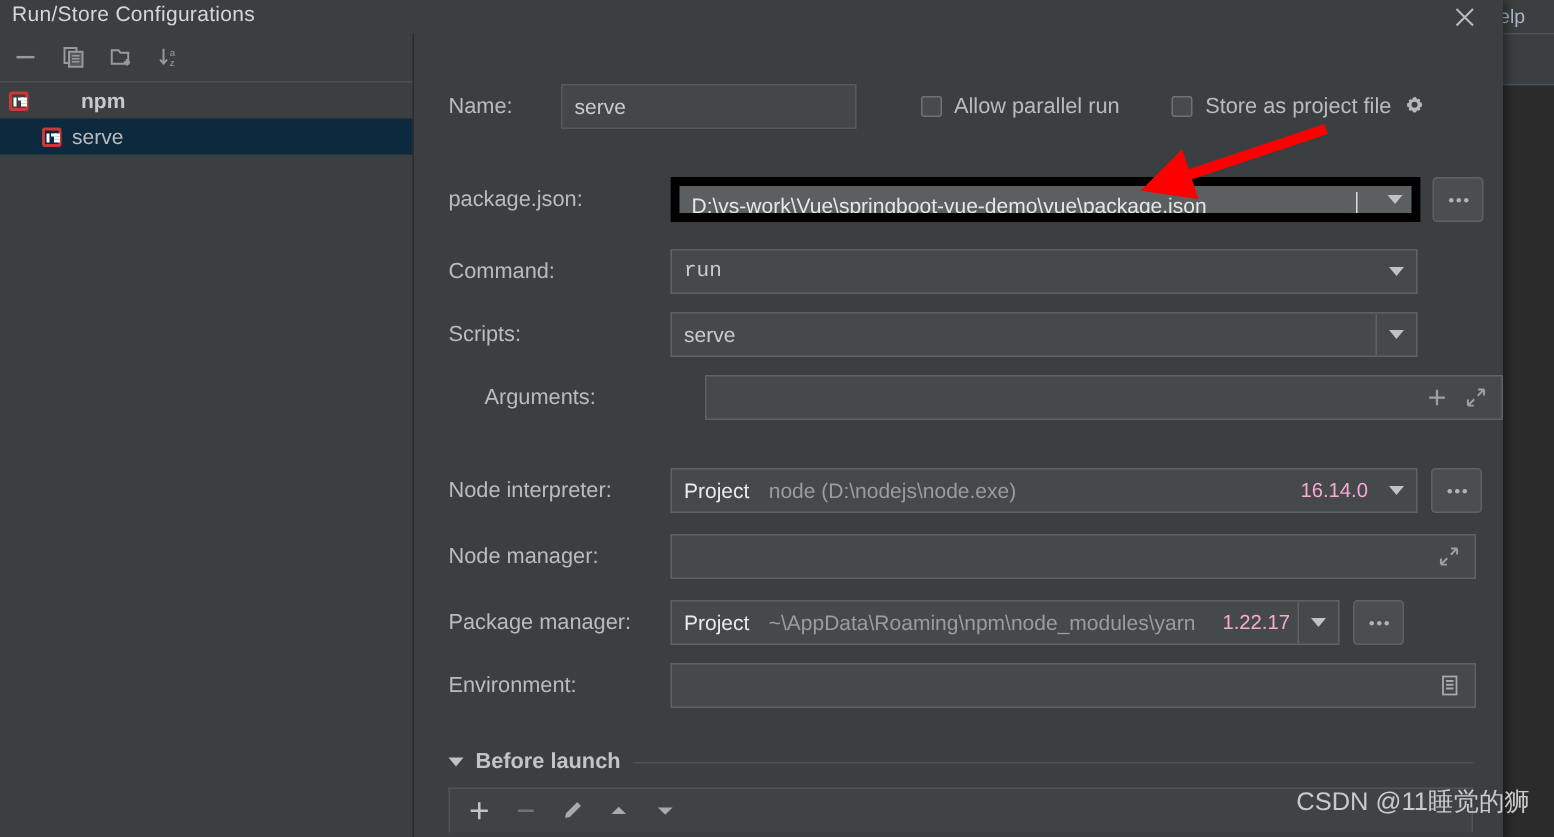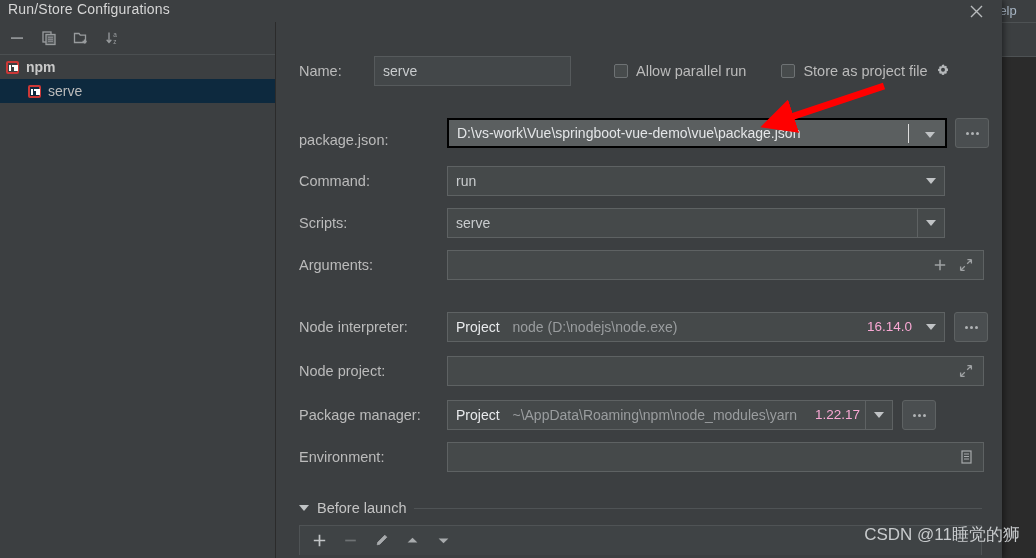--- a/index.html
+++ b/index.html
@@ -112,21 +112,21 @@
     height: 24px;
     display: flex;
     align-items: center;
     gap: 7px;
     padding-left: 6px;
     cursor: pointer;
     white-space: nowrap;
   }
   .tree-row.child { padding-left: 28px; }
   .tree-row.selected { background: #0d293e; }
-  .tree-row.group .tree-label { font-weight: bold; color: #c9c9c9; }
+  .tree-row.group .tree-label { font-weight: bold; color: #c9c9c9; margin-left: 28px; }
   .tree-label { color: #bbbbbb; }
 
   .npm-icon {
     width: 13px; height: 13px;
     border: 2px solid #cb3837;
     border-radius: 2px;
     box-sizing: border-box;
     position: relative;
     flex: 0 0 auto;
   }
@@ -174,21 +174,21 @@
     font-size: 14px;
     height: 30px;
     line-height: 28px;
     padding: 0 8px;
     position: relative;
     white-space: nowrap;
     overflow: hidden;
   }
   .field.flat { background: #434749; border-color: #565a5c; }
   .field.focused {
-    border: 2px solid #000000;
+    border: 6px solid #000000;
     background: #5b5f60;
     color: #e4e6e8;
     line-height: 26px;
   }
   .field.focused::after {
     content: "";
     position: absolute;
     right: 36px; top: 4px;
     width: 1px; height: 19px;
     background: #dddddd;
@@ -284,20 +284,21 @@
   }
   .bl-header {
     display: flex;
     align-items: center;
     gap: 8px;
   }
   .bl-title {
     font-size: 14.5px;
     color: #c4c4c4;
     white-space: nowrap;
+    font-weight: bold;
   }
   .bl-rule {
     flex: 1;
     height: 1px;
     background: #4f5355;
   }
   .tri-right-down {
     width: 0; height: 0;
     border-left: 5px solid transparent;
     border-right: 5px solid transparent;
@@ -416,55 +417,55 @@
         <span class="chk-label">Store as project file</span>
       </div>
       <span class="gear">
         <svg width="16" height="16" viewBox="0 0 16 16">
           <path d="M8 1.6l1.1.25.5 1.3 1.35-.35.9.9-.35 1.35 1.3.5L13.05 7l-.25 1.1-1.3.5.35 1.35-.9.9-1.35-.35-.5 1.3L8 12.05l-1.1-.25-.5-1.3-1.35.35-.9-.9.35-1.35-1.3-.5L2.95 7l.25-1.1 1.3-.5-.35-1.35.9-.9 1.35.35.5-1.3z" fill="#b5b8ba"></path>
           <circle cx="8" cy="6.8" r="2" fill="#3c3f41"></circle>
         </svg>
       </span>
     </div>
 
-    <div class="form-row" style="top:96px;align-items:flex-end;">
+    <div class="form-row" style="top:96px;">
       <span class="lbl" style="width:148px;">package.json:</span>
       <div class="field focused caret-host" style="width:500px;">D:\vs-work\Vue\springboot-vue-demo\vue\package.json</div>
       <div class="dd-arrow" style="position:relative; width:26px; margin-left:-30px; height:26px;">
         <span class="tri-down"></span>
       </div>
       <div class="browse-btn" style="margin-left:12px;">
         <i></i>
           <i></i>
           <i></i>
       </div>
     </div>
 
     <div class="form-row" style="top:144px;">
       <span class="lbl" style="width:148px;">Command:</span>
-      <div class="field" style="width:498px; position:relative;">
+      <div class="field" style="width:498px; position:relative;font-family:Liberation Mono, monospace;">
         <span>run</span>
         <span class="dd-arrow">
             <span class="tri-down"></span>
           </span>
       </div>
     </div>
 
     <div class="form-row" style="top:186px;">
       <span class="lbl" style="width:148px;">Scripts:</span>
       <div class="field" style="width:498px; position:relative;">
         <span>serve</span>
         <span class="dd-arrow bordered">
             <span class="tri-down"></span>
           </span>
       </div>
     </div>
 
     <div class="form-row" style="top:228px;">
-      <span class="lbl" style="width:148px;">Arguments:</span>
+      <span class="lbl" style="width:148px;margin-left:24px;">Arguments:</span>
       <div class="field" style="width:537px; position:relative;">
         <span></span>
         <span class="icon-btn-inline" style="right:36px;">
           <svg width="14" height="14" viewBox="0 0 14 14">
             <path d="M7 1.8v10.4 M1.8 7h10.4" stroke="#9fa2a4" stroke-width="1.5"></path>
           </svg>
         </span>
         <span class="icon-btn-inline" style="right:10px;">
           <svg width="14" height="14" viewBox="0 0 14 14">
             <path d="M12.4 1.6L8.2 5.8 M12.4 1.6h-4 M12.4 1.6v4" stroke="#9fa2a4" stroke-width="1.3" fill="none"></path>
@@ -485,21 +486,21 @@
           </span>
       </div>
       <div class="browse-btn" style="margin-left:9px;">
         <i></i>
           <i></i>
           <i></i>
       </div>
     </div>
 
     <div class="form-row" style="top:334px;">
-      <span class="lbl" style="width:148px;">Node project:</span>
+      <span class="lbl" style="width:148px;">Node manager:</span>
       <div class="field" style="width:537px; position:relative;">
         <span></span>
         <span class="icon-btn-inline" style="right:10px;">
           <svg width="14" height="14" viewBox="0 0 14 14">
             <path d="M12.4 1.6L8.2 5.8 M12.4 1.6h-4 M12.4 1.6v4" stroke="#9fa2a4" stroke-width="1.3" fill="none"></path>
             <path d="M1.6 12.4l4.2-4.2 M1.6 12.4h4 M1.6 12.4v-4" stroke="#9fa2a4" stroke-width="1.3" fill="none"></path>
           </svg>
         </span>
       </div>
     </div>

